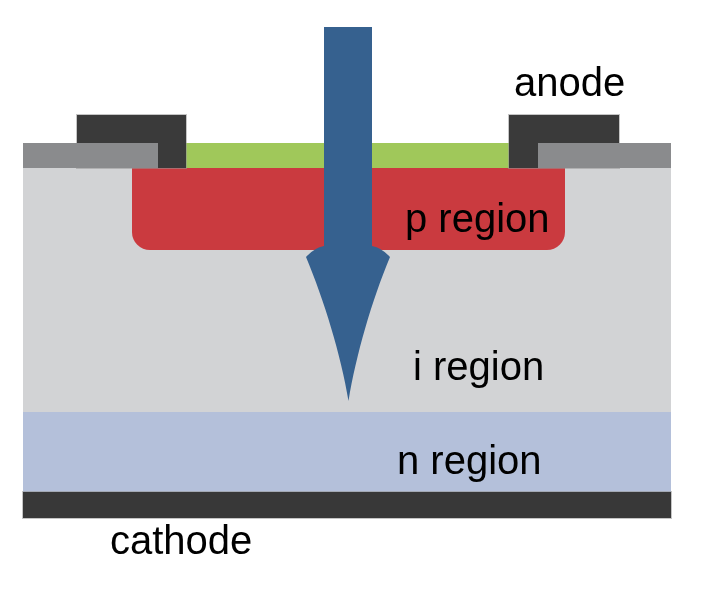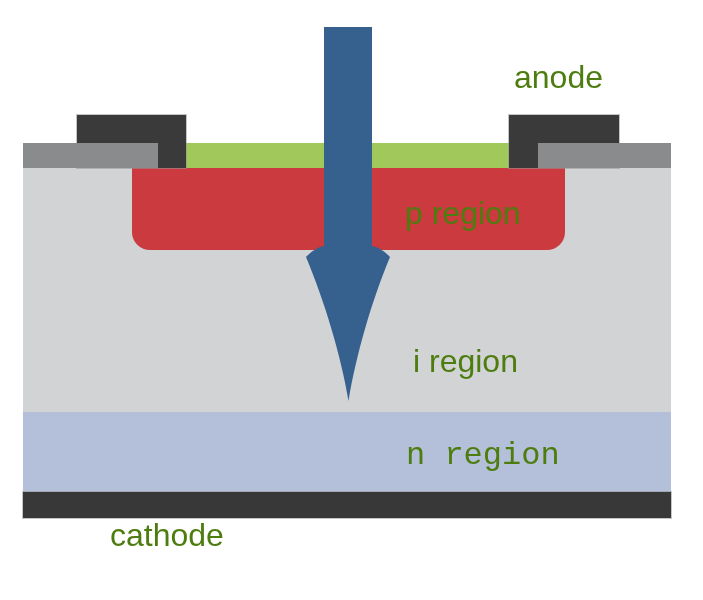--- a/index.html
+++ b/index.html
@@ -40,29 +40,29 @@
 
   .arrow {
     position: absolute;
     left: 0; top: 0;
     width: 703px; height: 600px;
     pointer-events: none;
   }
 
   .label {
     position: absolute;
-    color: #4d7c0f;
-    font-size: 32px;
+    color: #000000;
+    font-size: 40px;
     line-height: 1.1;
     white-space: nowrap;
   }
   .label-anode   { left: 514px; top: 60px;  }
   .label-p       { left: 405px; top: 196px; }
   .label-i       { left: 413px; top: 344px; }
-  .label-n       { left: 406px; top: 438px; font-family: Liberation Mono, monospace; }
+  .label-n       { left: 397px; top: 438px; }
   .label-cathode { left: 110px; top: 518px; text-align: right; }
 </style>
 </head>
 <body>
 
 <div class="stage">
 
   <div class="layer i-region" style="background-color: rgb(210, 211, 213);"></div>
 
   <div class="layer p-region" style="background-color: rgb(202, 58, 63);"></div>

